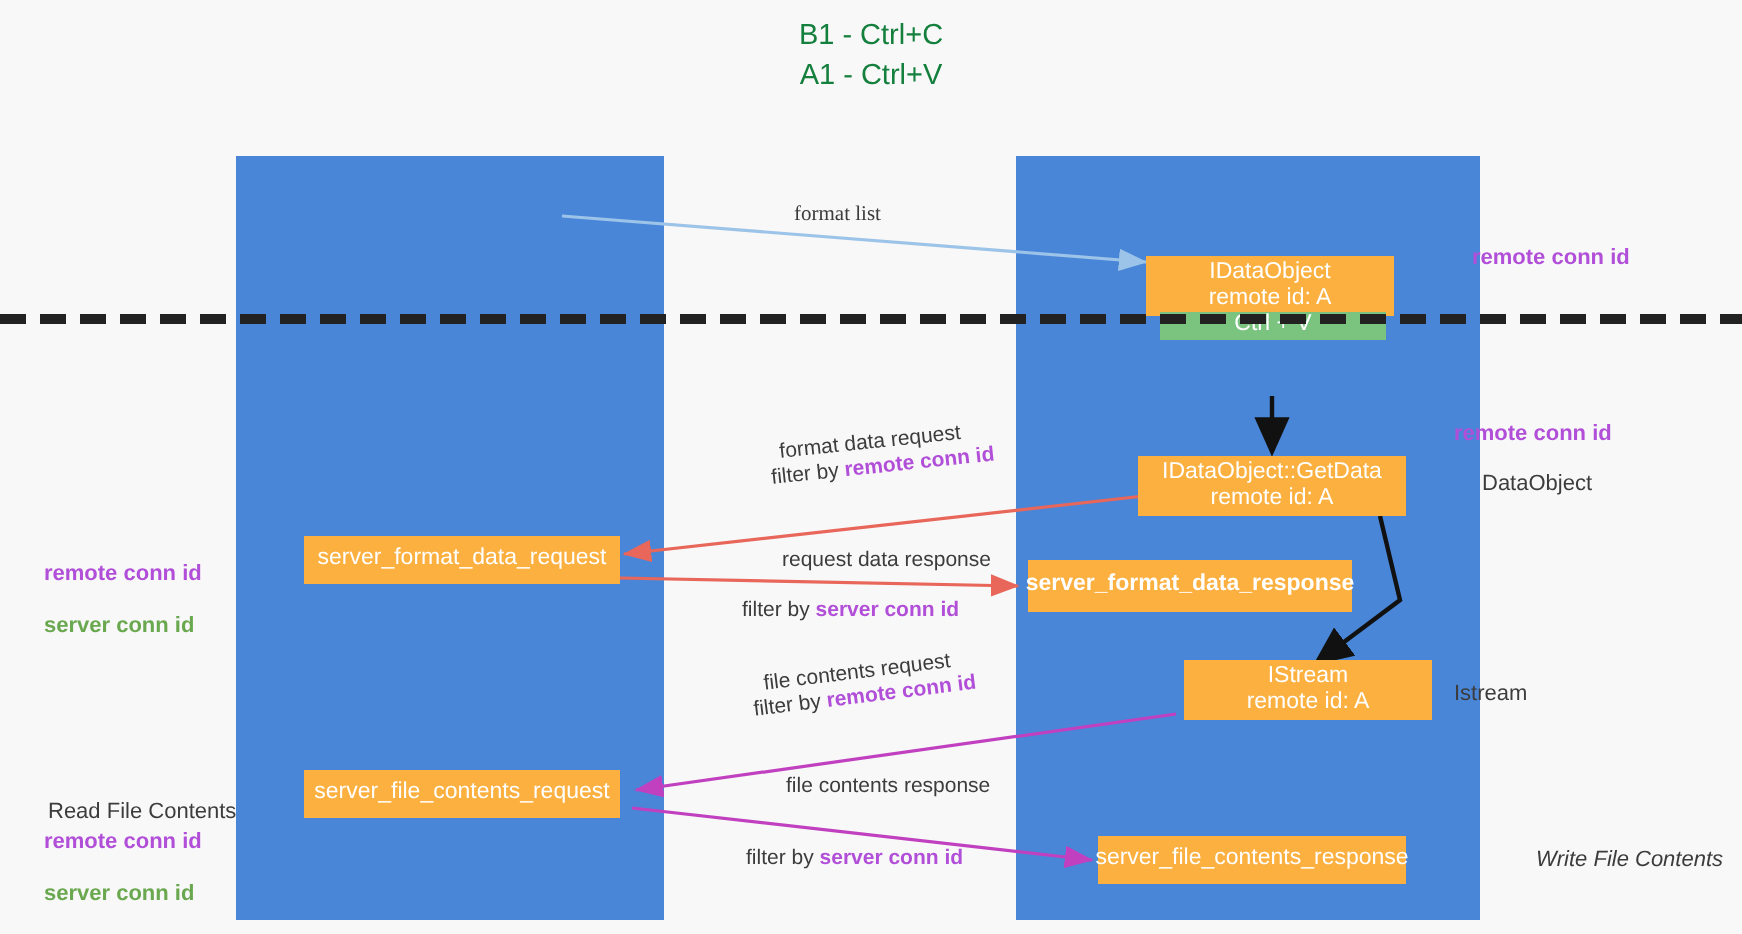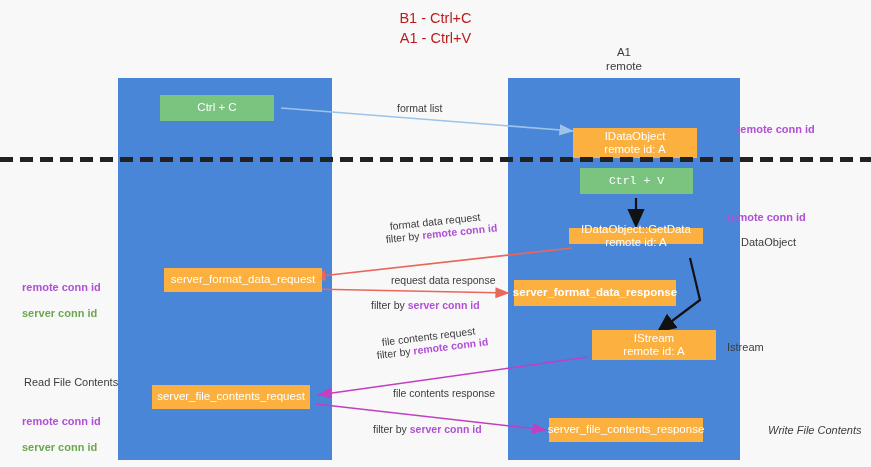--- a/index.html
+++ b/index.html
@@ -33,21 +33,21 @@
     white-space: pre-line;
   }
   .lane-header-b1 { left: 118px; top: 46px; width: 214px; }
   .lane-header-a1 { left: 508px; top: 46px; width: 232px; }
 
   #title {
     position: absolute;
     left: 0; top: 8px;
     width: 871px;
     text-align: center;
-    color: #b91c1c;
+    color: #15803d;
     font-size: 14.5px;
     line-height: 20px;
     white-space: pre-line;
   }
 
   .node {
     position: absolute;
     box-sizing: border-box;
     display: flex;
     flex-direction: column;
@@ -105,22 +105,20 @@
   }
 </style>
 </head>
 <body>
 
 <div id="canvas">
 
   <div id="title">B1 - Ctrl+C
 A1 - Ctrl+V</div>
 
-  <div class="lane-header lane-header-a1">A1
-remote</div>
 
   <div class="lane lane-b1"></div>
   <div class="lane lane-a1"></div>
 
   <svg class="overlay" viewBox="0 0 871 467">
     <defs>
       <marker id="ar-blue" markerWidth="9" markerHeight="7" refX="8.5" refY="3.5" orient="auto">
         <polygon points="0 0, 9 3.5, 0 7" fill="#9cc3e8"></polygon>
       </marker>
       <marker id="ar-red" markerWidth="9" markerHeight="7" refX="8.5" refY="3.5" orient="auto">
@@ -144,31 +142,30 @@
 
     <path d="M 690 258 L 700 300 L 660 330" stroke="#111111" stroke-width="2.2" fill="none" marker-end="url(#ar-blk)"></path>
 
     <line x1="588" y1="357" x2="318" y2="395" stroke="#c040c0" stroke-width="1.6" marker-end="url(#ar-mag)"></line>
 
     <line x1="316" y1="404" x2="546" y2="430" stroke="#c040c0" stroke-width="1.6" marker-end="url(#ar-mag)"></line>
   </svg>
 
   <div id="divider"></div>
 
-  <div class="node green" style="left:160px; top:95px; width:114px; height:26px;">Ctrl + C</div>
 
   <div class="node orange" style="left:573px; top:128px; width:124px; height:30px;">IDataObject
 remote id: A</div>
 
-  <div class="node green" style="left:580px; top:168px; width:113px; height:26px;font-family:Liberation Mono, monospace;">Ctrl + V</div>
-
-  <div class="node orange" style="left:569px; top:228px; width:134px; height:16px;">IDataObject::GetData
+  <div class="node green" style="left:580px; top:156px; width:113px; height:14px;">Ctrl + V</div>
+
+  <div class="node orange" style="left:569px; top:228px; width:134px; height:30px;">IDataObject::GetData
 remote id: A</div>
 
-  <div class="node orange" style="left:152px; top:268px; width:158px; height:24px;margin-left:12px;">server_format_data_request</div>
+  <div class="node orange" style="left:152px; top:268px; width:158px; height:24px;">server_format_data_request</div>
 
   <div class="node orange" style="left:514px; top:280px; width:162px; height:26px;font-weight:bold;">server_format_data_response</div>
 
   <div class="node orange" style="left:592px; top:330px; width:124px; height:30px;">IStream
 remote id: A</div>
 
   <div class="node orange" style="left:549px; top:418px; width:154px; height:24px;">server_file_contents_response</div>
 
   <div class="node orange" style="left:152px; top:385px; width:158px; height:24px;">server_file_contents_request</div>
 
@@ -176,27 +173,27 @@
   <div class="sidelabel purple" style="left:727px; top:211px;">remote conn id</div>
   <div class="sidelabel dark" style="left:727px; top:236px;margin-left:14px;">DataObject</div>
   <div class="sidelabel dark" style="left:727px; top:341px;">Istream</div>
   <div class="sidelabel dark" style="left:768px; top:424px;font-style:italic;">Write File Contents</div>
 
   <div class="sidelabel stack" style="left:22px; top:268px;">
     <div class="p">remote conn id</div>
     <div class="g">server conn id</div>
   </div>
 
-  <div class="sidelabel dark" style="left:24px; top:376px;text-align:center;">Read File Contents</div>
+  <div class="sidelabel dark" style="left:24px; top:400px;text-align:center;">Read File Contents</div>
   <div class="sidelabel stack" style="left:22px; top:402px;">
     <div class="p">remote conn id</div>
     <div class="g">server conn id</div>
   </div>
 
-  <div class="edgelabel" style="left:397px; top:101px;">format list</div>
+  <div class="edgelabel" style="left:397px; top:101px;font-family:Liberation Serif, serif;">format list</div>
 
   <div class="edgelabel" style="left:389px; top:219px; transform:rotate(-6deg); transform-origin:left top;">format data request</div>
   <div class="edgelabel" style="left:385px; top:232px; transform:rotate(-6deg); transform-origin:left top;">
     <span>filter by </span><span class="hi-purple">remote conn id</span>
   </div>
 
   <div class="edgelabel" style="left:391px; top:273px;">request data response</div>
   <div class="edgelabel" style="left:371px; top:298px;">
     <span>filter by </span><span class="hi-purple">server conn id</span>
   </div>

